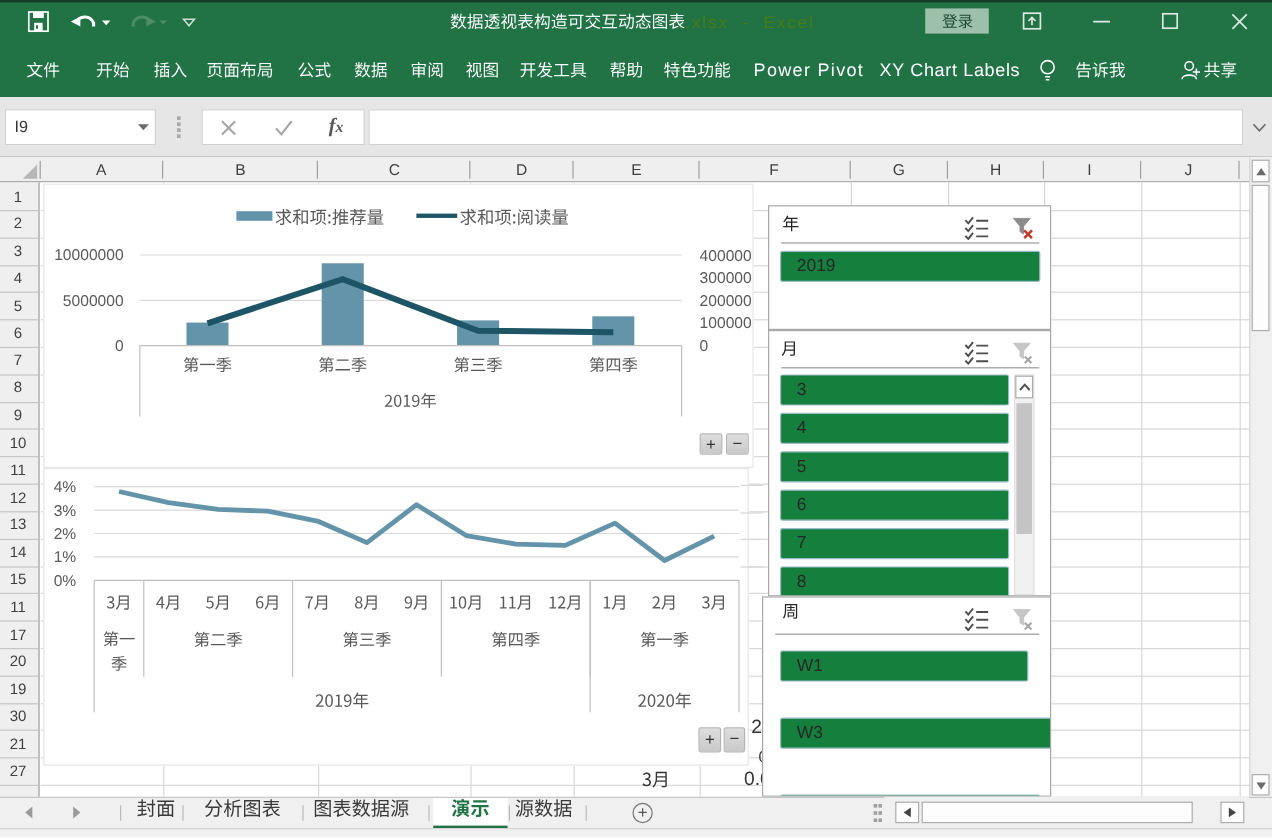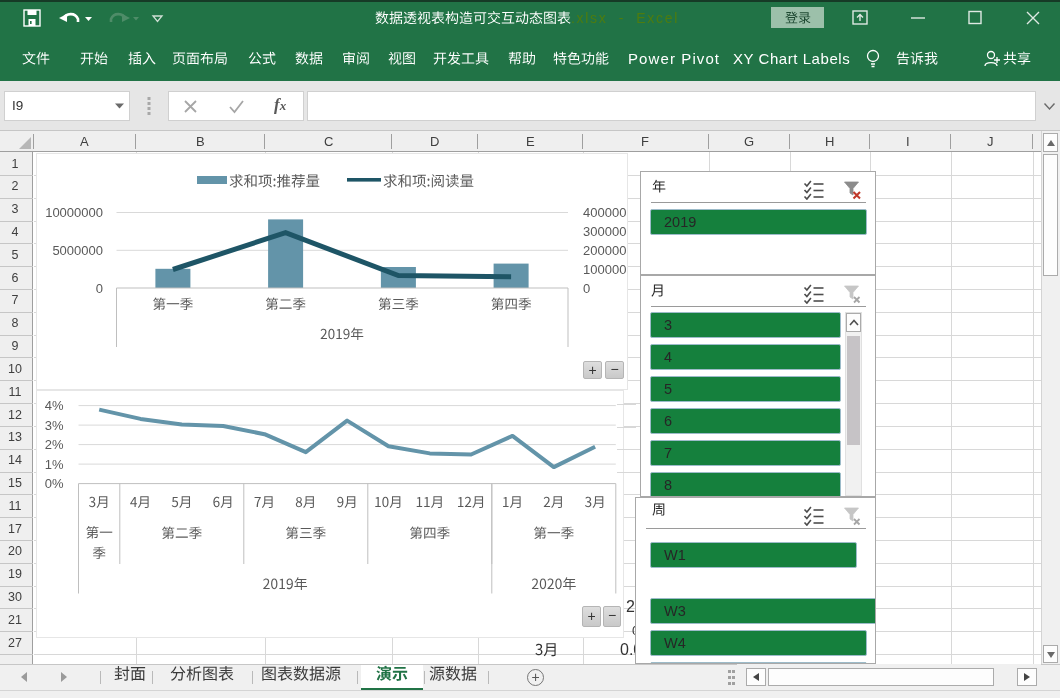--- a/index.html
+++ b/index.html
@@ -654,21 +654,20 @@
     </g>
   </svg>
 <svg class="abs" style="left:842px;top:284px" width="22" height="21" viewBox="0 0 22 21">
     <path d="M2.5 2 L16.5 2 L11 8.5 L11 15 L8 13 L8 8.5 Z" fill="#c6c6c6" stroke="#c6c6c6" stroke-width="0.8" stroke-linejoin="round"></path>
     <path d="M12 13 l5.5 5.5 M17.5 13 l-5.5 5.5" stroke="#a6a6a6" stroke-width="1.8" fill="none"></path>
   </svg>
 <div class="slicer" style="left:635px;top:497px;width:241px;height:167px;overflow:hidden">
 <div class="slrule" style="top:30px"></div>
 <div class="slitem sel" style="left:14px;top:44px;width:207px">W1</div>
 <div class="slitem sel" style="left:14px;top:100px;width:252px">W3</div>
-<div class="slitem sel" style="left:14px;top:132px;width:217px">W4</div>
 <div class="slitem sel" style="left:14px;top:164px;width:217px">W5</div>
 </div>
 <svg class="abs" style="left:652.0px;top:0;overflow:visible" width="1" height="1">
     <g fill="#262626" transform="translate(0 514.5) scale(0.014000 -0.014000)">
       <use href="#q69" x="0"></use>
     </g>
   </svg>
 <svg class="abs" style="left:803px;top:506px" width="22" height="20" viewBox="0 0 22 20">
     <g stroke="#4d4d4d" stroke-width="1.6" fill="none">
       <path d="M10.5 4 L20.5 4"></path>

